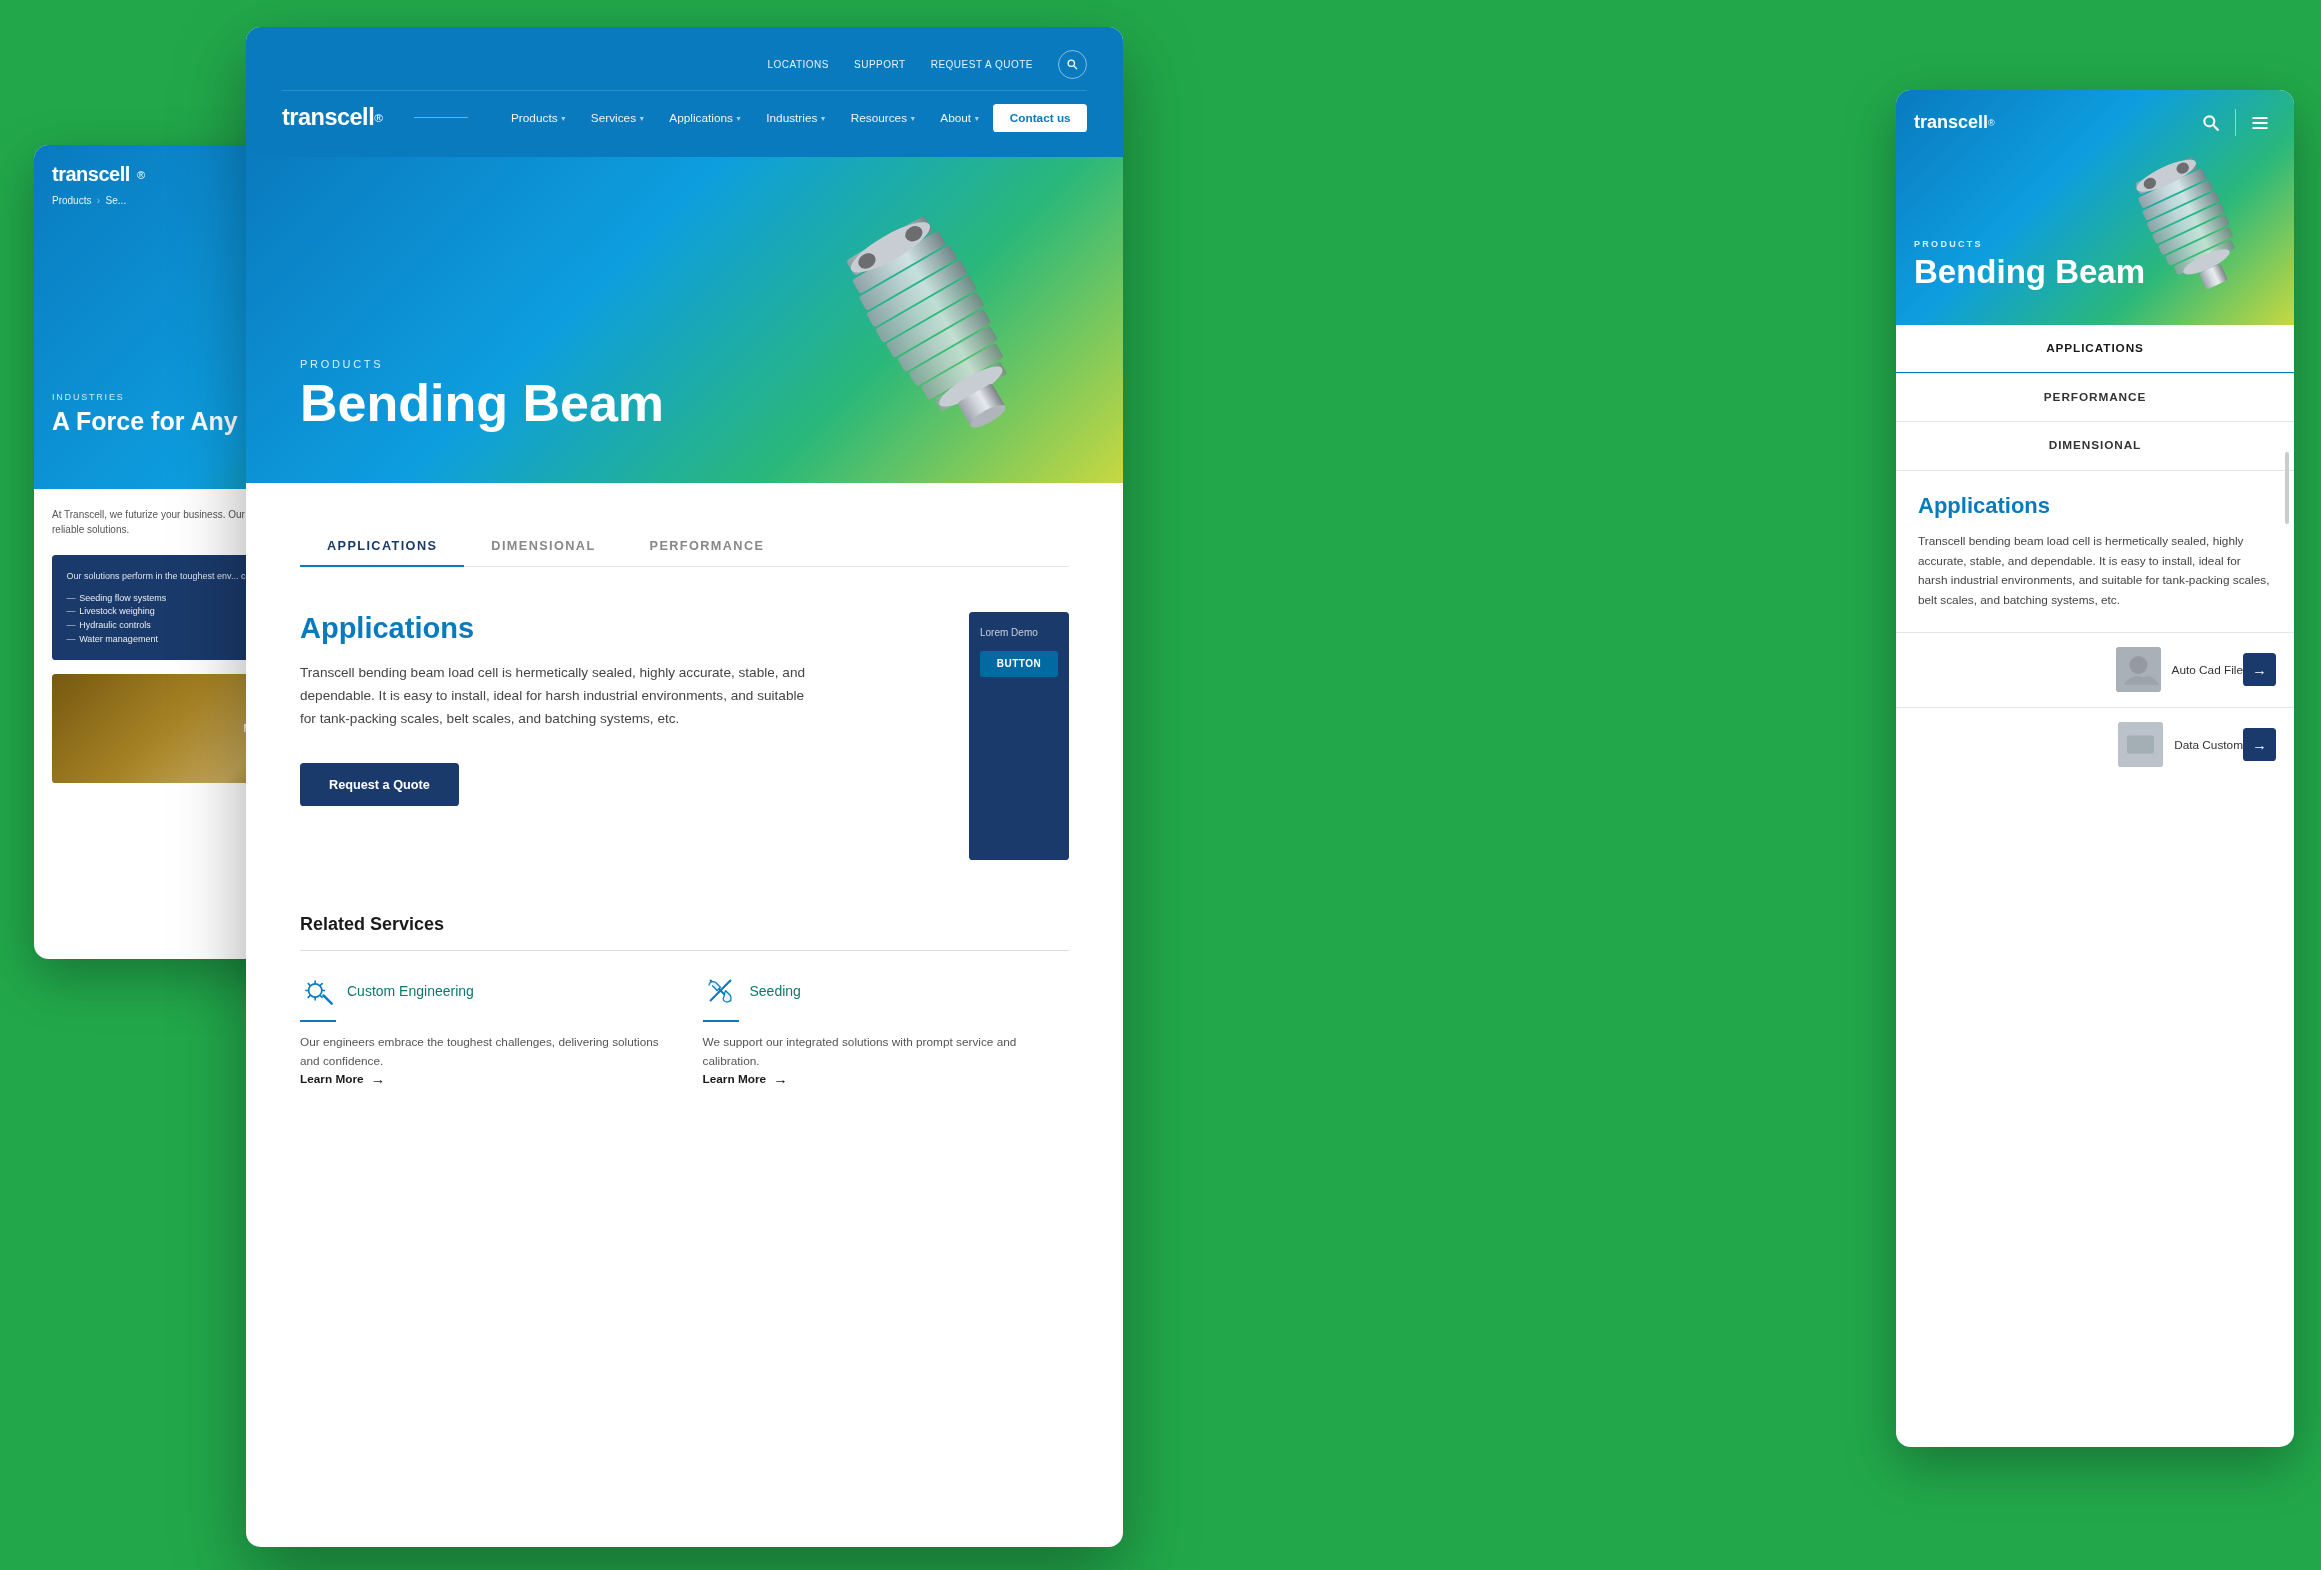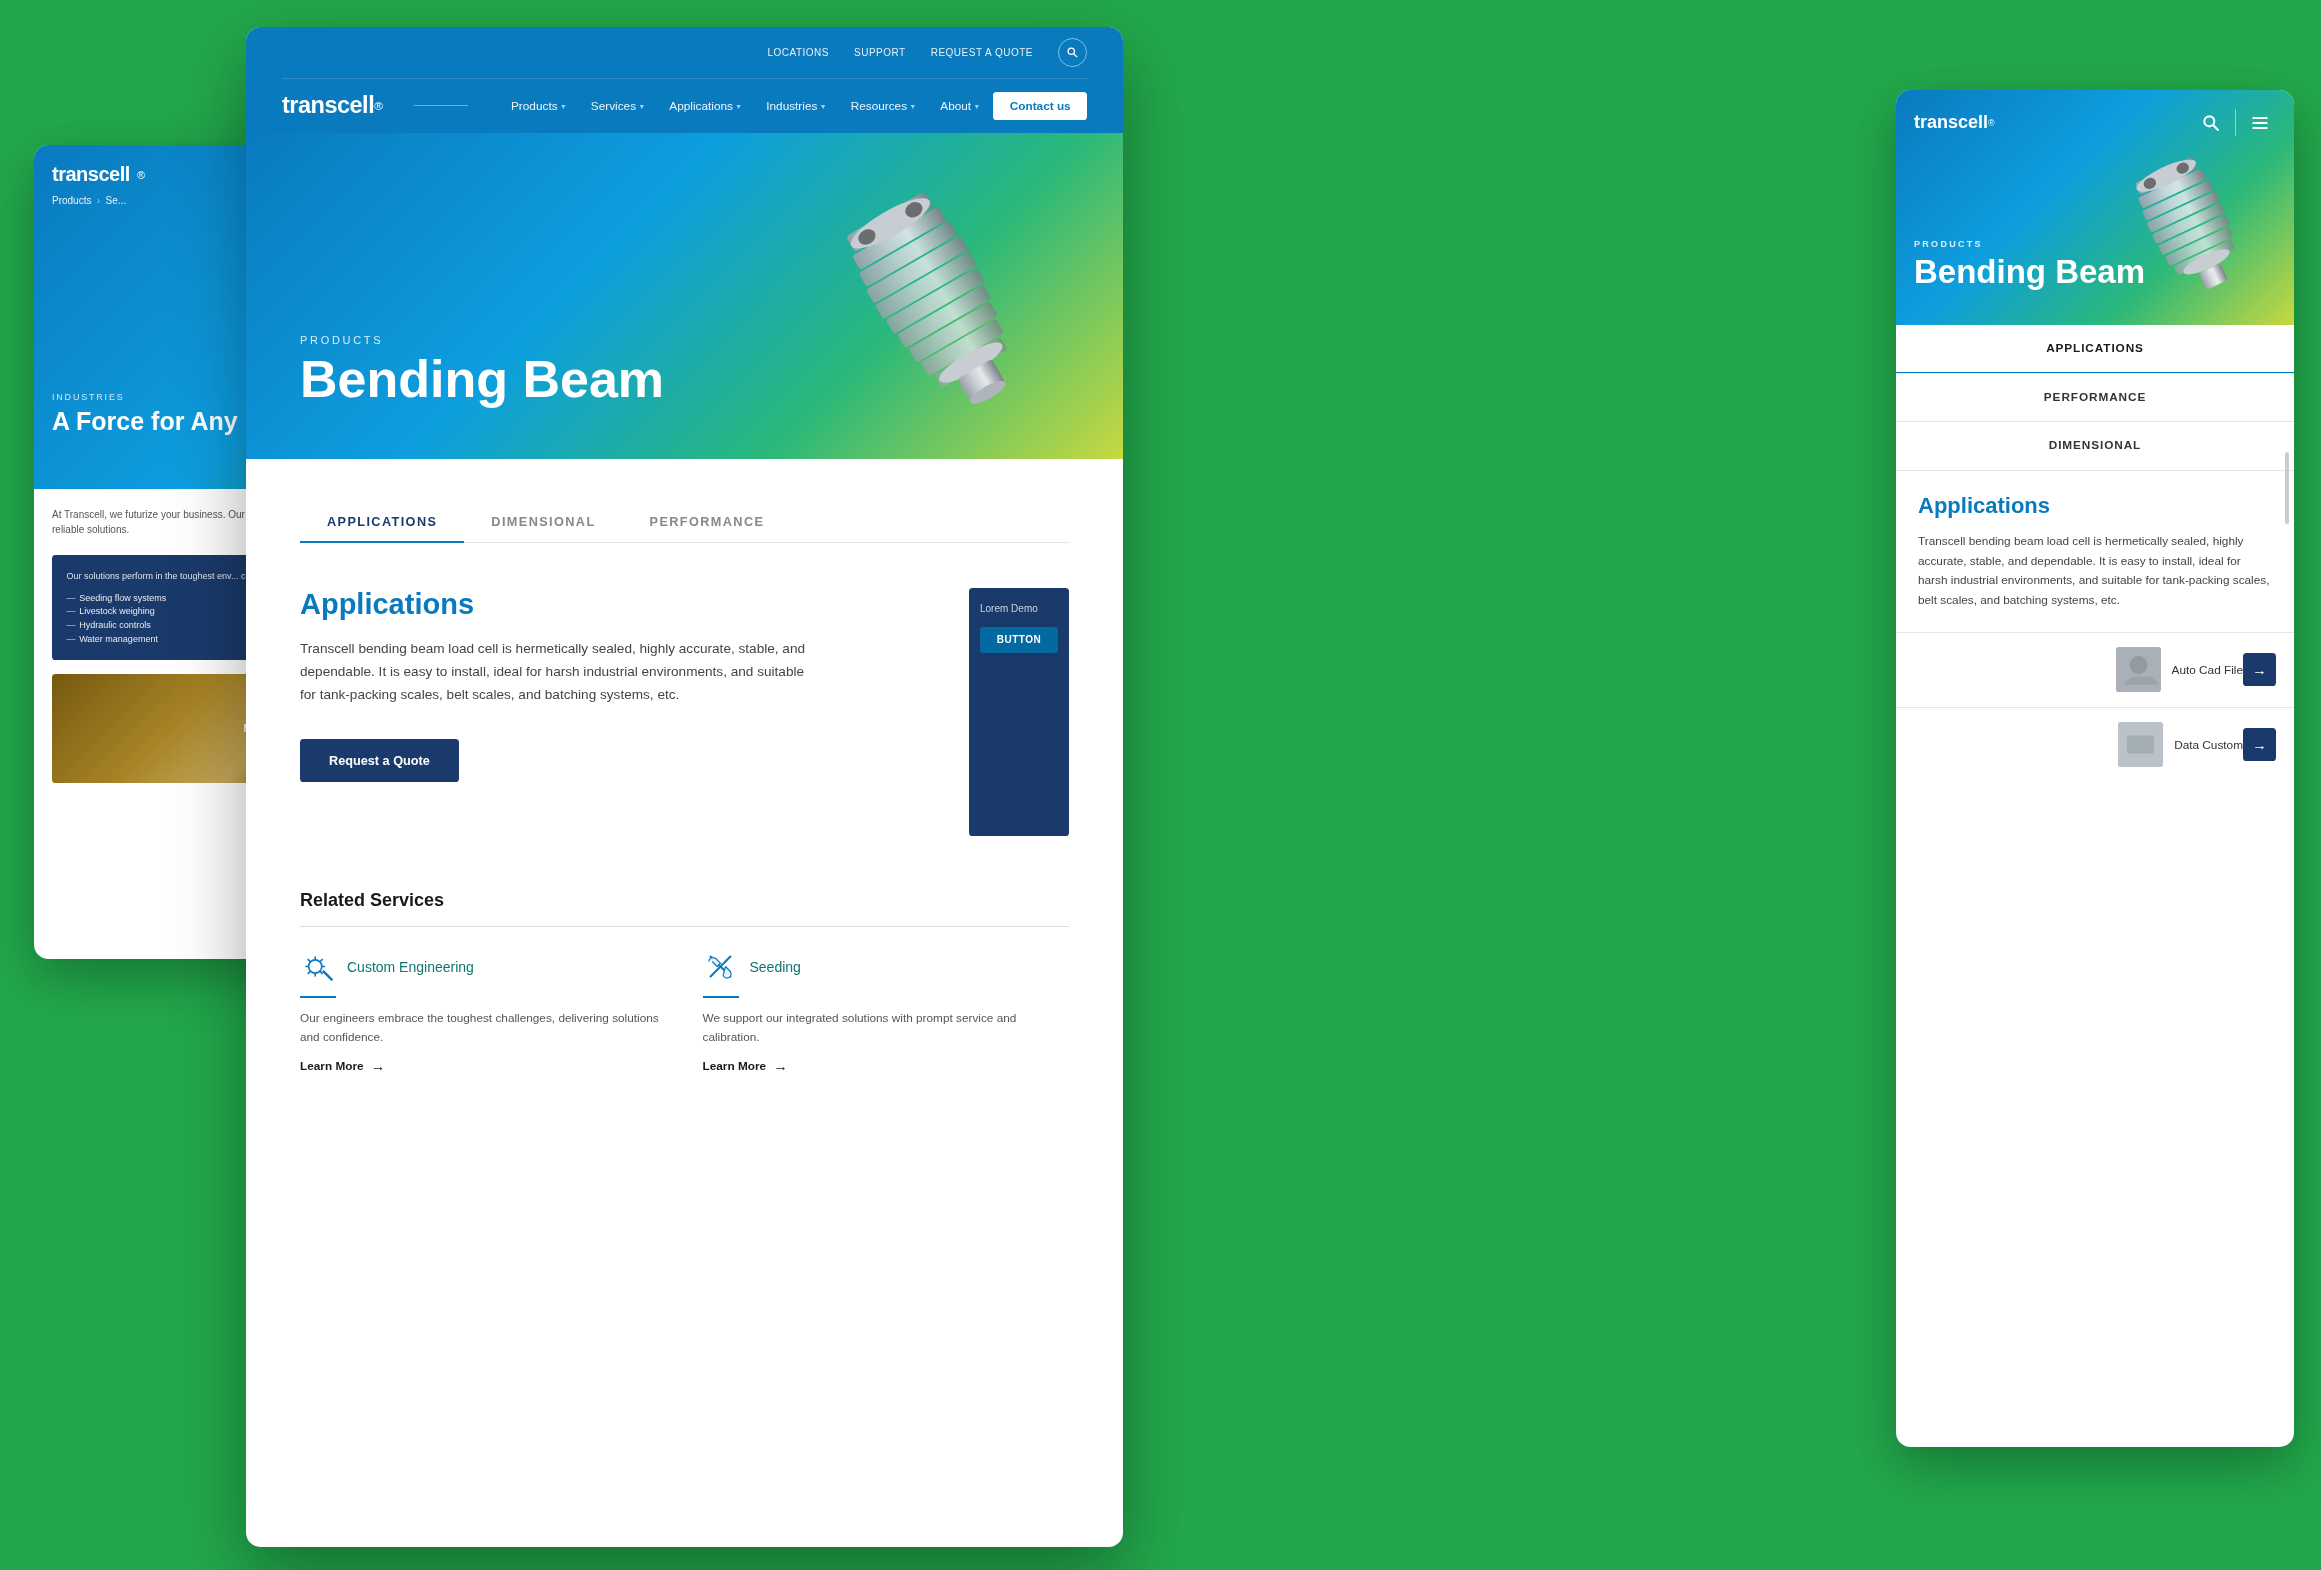--- a/index.html
+++ b/index.html
@@ -143,21 +143,21 @@
       width: 877px;
       height: 1520px;
       background: white;
       border-radius: 14.5px;
       overflow: hidden;
       box-shadow: 0 27px 72px rgba(0,0,0,0.35);
       z-index: 2;
     }
     .middle-header {
       background: #0a7abf;
-      padding: 0 36px;
+      padding: 12px 36px;
     }
     .middle-top-bar {
       display: flex;
       justify-content: flex-end;
       align-items: center;
       gap: 25px;
       padding: 11px 0;
       border-bottom: 0.9px solid rgba(255,255,255,0.15);
     }
     .middle-top-bar-item {
@@ -361,21 +361,21 @@
     .service-card-divider {
       height: 2.7px;
       width: 36px;
       background: #0a7abf;
       margin-bottom: 11px;
     }
     .service-card-text {
       font-size: 11.8px;
       color: #555;
       line-height: 1.6;
-      margin-bottom: 11px;
+      margin-bottom: 0;
     }
     .service-learn-more {
       display: flex;
       align-items: center;
       gap: 7.2px;
       color: #1a1a1a;
       font-size: 11.8px;
       font-weight: 600;
       cursor: pointer;
     }

